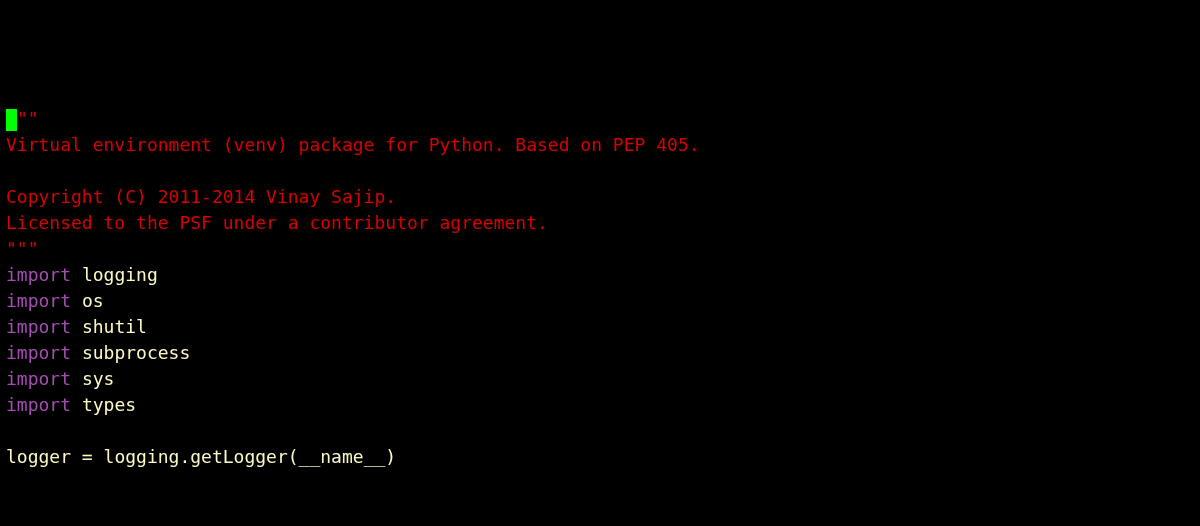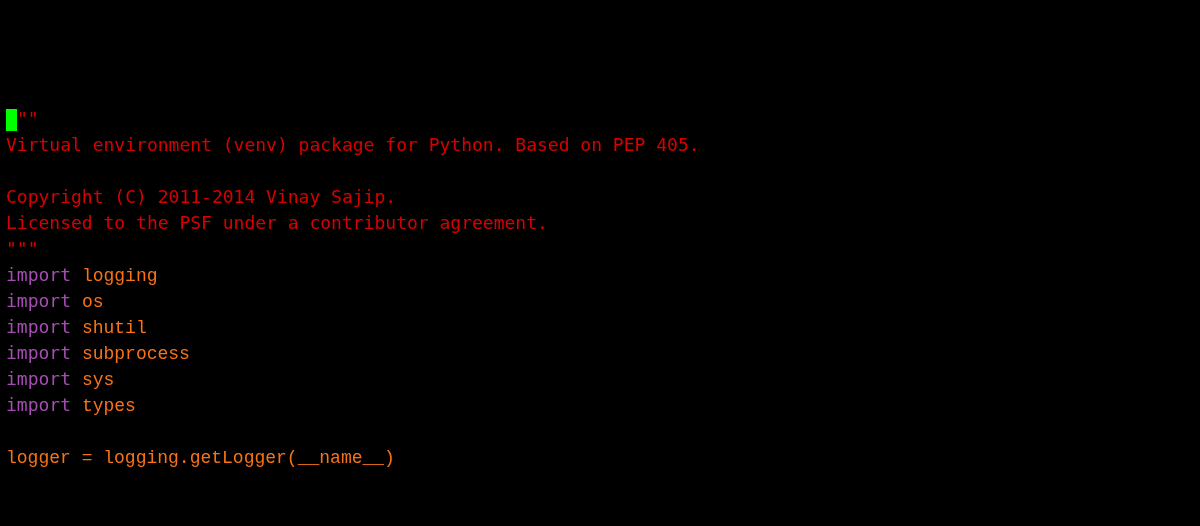--- a/index.html
+++ b/index.html
@@ -26,21 +26,21 @@
     .cursor {
       display: inline-block;
       width: 11px;
       height: 22px;
       background: #00ff00;
       vertical-align: text-top;
       margin-top: 1px;
     }
     .c-red { color: #d80000; }
     .c-magenta { color: #a64db3; }
-    .c-white { color: #f97316; font-family: Liberation Mono, monospace; }
+    .c-white { color: #fef9c3; }
     .c-yellow { color: #c1ad00; }
     .c-cyan { color: #00a7ad; }
   </style>
 </head>
 <body>
 
 
 
 <div id="editor"><div class="line"><span class="cursor"></span><span class="c-red">""</span></div><div class="line"><span class="c-red">Virtual environment (venv) package for Python. Based on PEP 405.</span></div><div class="line">&nbsp;</div><div class="line"><span class="c-red">Copyright (C) 2011-2014 Vinay Sajip.</span></div><div class="line"><span class="c-red">Licensed to the PSF under a contributor agreement.</span></div><div class="line"><span class="c-red">"""</span></div><div class="line"><span class="c-magenta">import</span><span> </span><span class="c-white">logging</span></div><div class="line"><span class="c-magenta">import</span><span> </span><span class="c-white">os</span></div><div class="line"><span class="c-magenta">import</span><span> </span><span class="c-white">shutil</span></div><div class="line"><span class="c-magenta">import</span><span> </span><span class="c-white">subprocess</span></div><div class="line"><span class="c-magenta">import</span><span> </span><span class="c-white">sys</span></div><div class="line"><span class="c-magenta">import</span><span> </span><span class="c-white">types</span></div><div class="line">&nbsp;</div><div class="line"><span class="c-white">logger </span><span class="c-white">=</span><span class="c-white"> logging.getLogger(__name__)</span></div><div class="line">&nbsp;</div><div class="line">&nbsp;</div><div class="line"><span class="c-yellow">class</span><span> </span><span class="c-cyan">EnvBuilder</span><span class="c-white">:</span></div></div>
 

